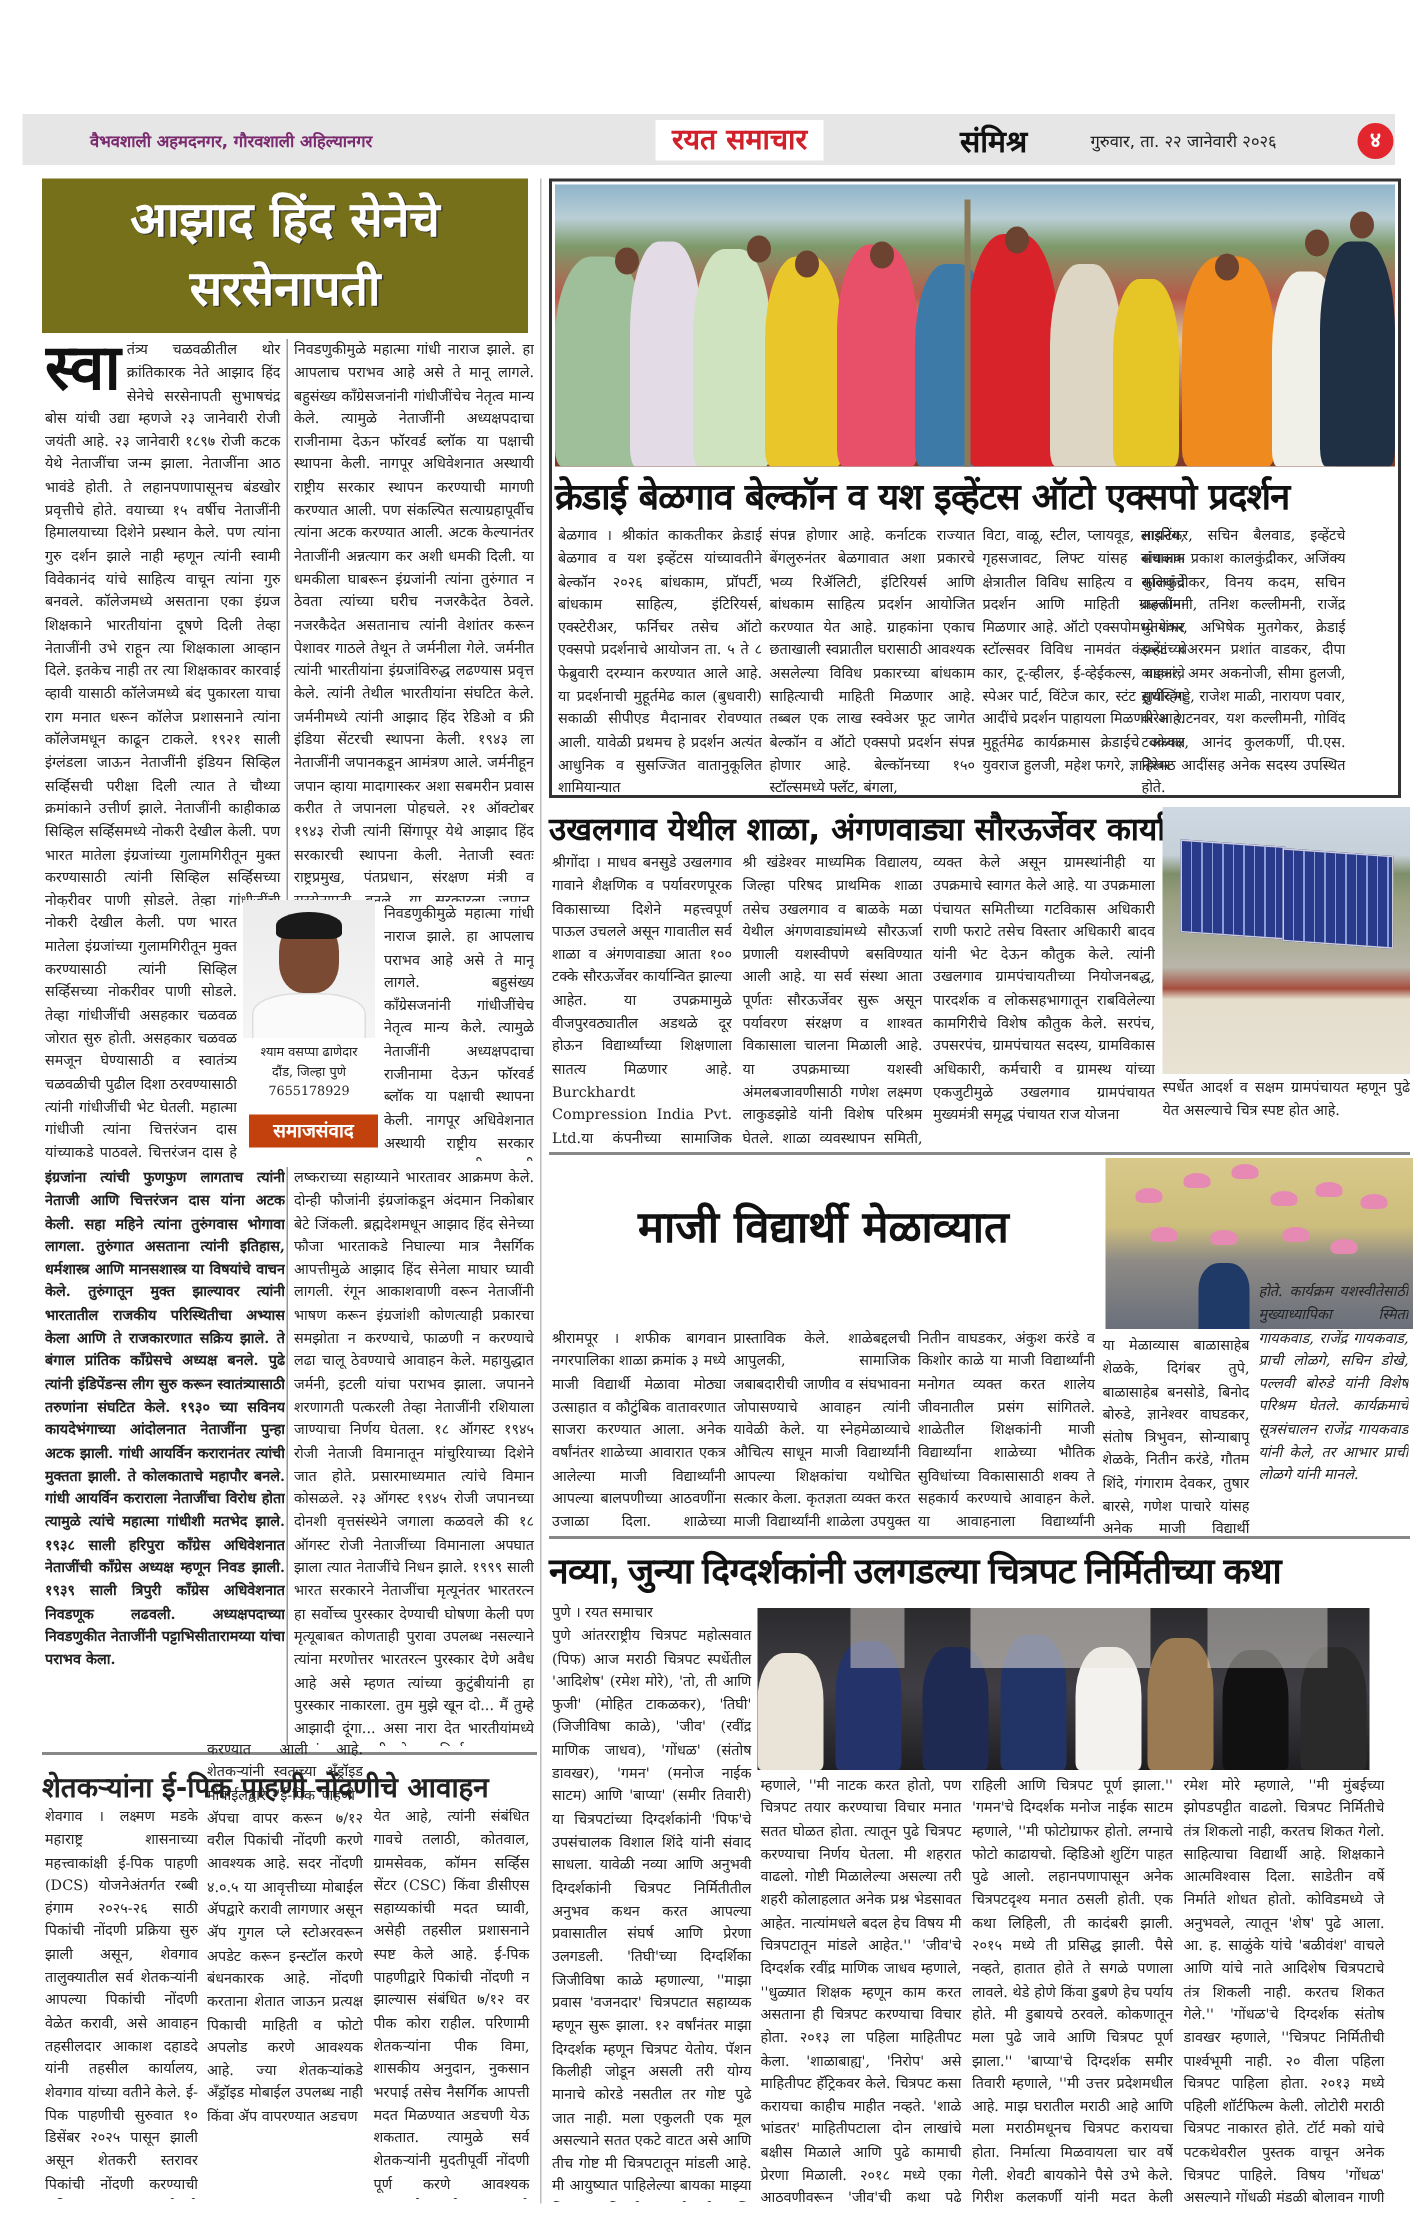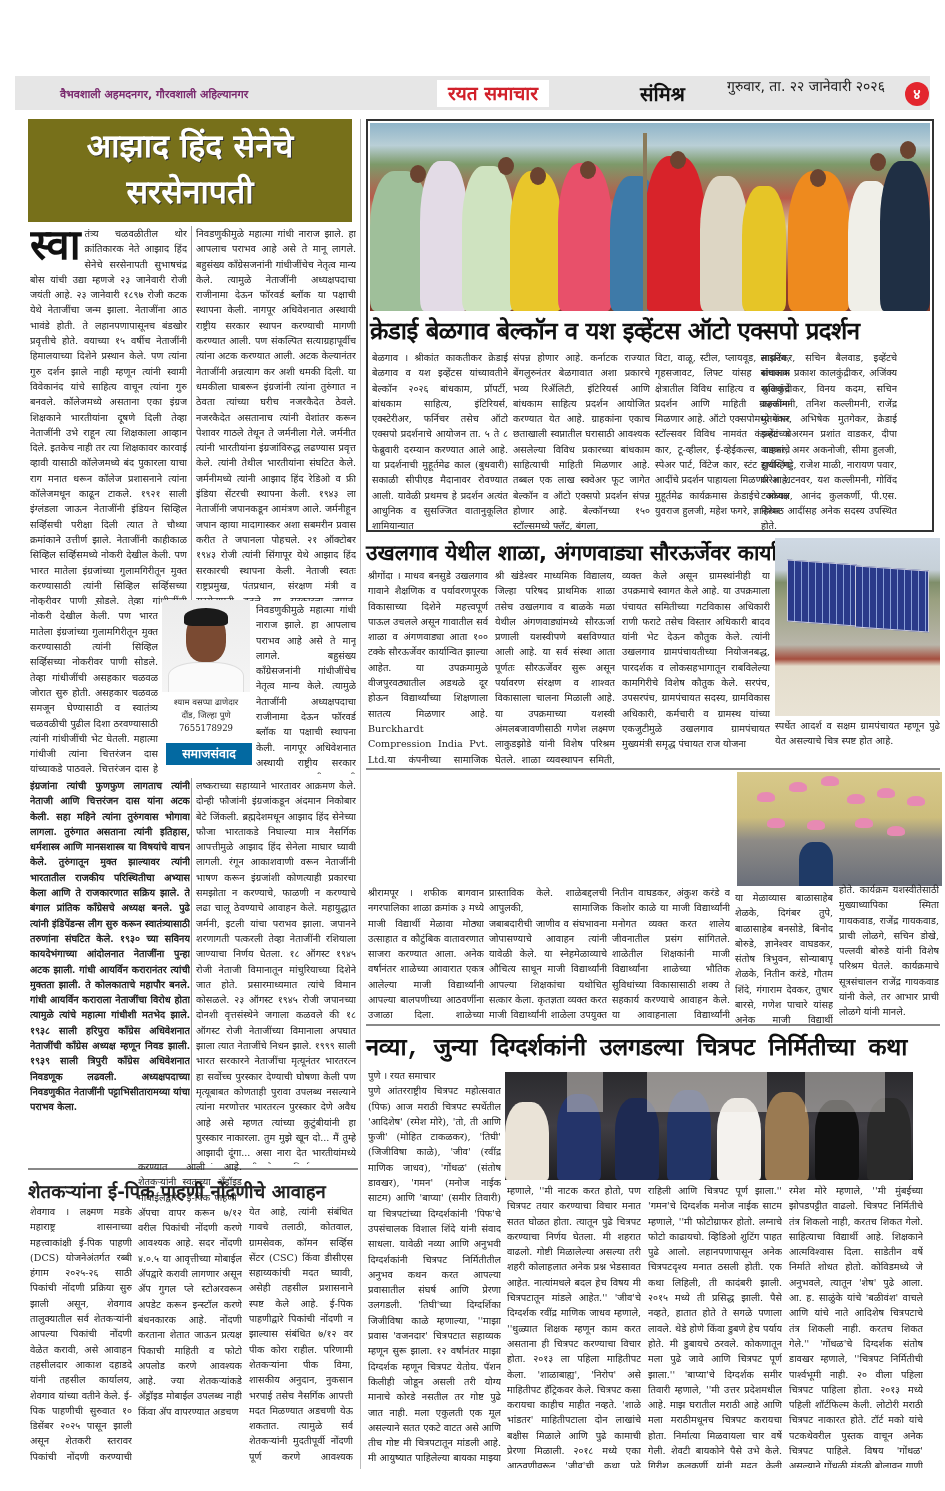--- a/index.html
+++ b/index.html
@@ -3,34 +3,34 @@
 <meta charset="utf-8">
 <style>
   * { box-sizing: border-box; margin: 0; padding: 0; }
   body { width: 945px; height: 1491px; background: #ffffff; position: relative; overflow: hidden; font-family: "DejaVu Serif", serif; color: #222; }
 
   
   .masthead { position: absolute; left: 15px; top: 76px; width: 915px; height: 34px; background: #e6e6e6; }
   .mh-left { position: absolute; left: 45px; top: 10px; font-size: 11px; color: #7a2a6e; font-weight: bold; font-family: "DejaVu Sans", sans-serif; }
   .mh-brand { position: absolute; left: 422px; top: 4px; width: 112px; height: 27px; background: #fff; color: #d1202a; font-weight: bold; font-size: 19px; text-align: center; line-height: 27px; font-family: "DejaVu Sans", sans-serif; }
   .mh-section { position: absolute; left: 625px; top: 4px; font-size: 20px; font-weight: bold; color: #111; font-family: "DejaVu Sans", sans-serif; }
-  .mh-date { position: absolute; left: 712px; top: 0; font-size: 14px; color: #222; font-family: "DejaVu Sans", sans-serif; }
+  .mh-date { position: absolute; left: 712px; top: 10px; font-size: 11px; color: #222; font-family: "DejaVu Sans", sans-serif; }
   .mh-page { position: absolute; left: 890px; top: 6px; width: 24px; height: 24px; border-radius: 50%; background: #e3262e; color: #fff; font-size: 14px; text-align: center; line-height: 24px; font-weight: bold; font-family: "DejaVu Sans", sans-serif; }
 
   
   .lead-title { position: absolute; left: 28px; top: 119px; width: 324px; height: 103px; background: #77701a; color: #fff; text-align: center; font-family: "DejaVu Sans", sans-serif; font-weight: bold; font-size: 32px; line-height: 46px; padding-top: 4px; text-shadow: 1px 1px 0 #333; }
   .col-text { position: absolute; font-size: 9.6px; line-height: 15.3px; text-align: justify; color: #222; overflow: hidden; }
   .dropcap { float: left; font-size: 42px; line-height: 34px; font-weight: bold; margin-right: 4px; margin-top: 2px; color: #111; }
   .writer-box { position: absolute; left: 162px; top: 600px; width: 90px; height: 174px; }
   .writer-photo { position: absolute; left: 0; top: 0; width: 88px; height: 92px; background: linear-gradient(#ececec, #f5f5f5); overflow: hidden; }
   .writer-face { position: absolute; left: 24px; top: 12px; width: 40px; height: 50px; background: #7a4a32; border-radius: 45% 45% 40% 40%; }
   .writer-hair { position: absolute; left: 22px; top: 8px; width: 44px; height: 18px; background: #1a1a1a; border-radius: 50% 50% 20% 20%; }
   .writer-shirt { position: absolute; left: 6px; top: 62px; width: 76px; height: 34px; background: #fafafa; border-radius: 40% 40% 0 0; border: 1px solid #ddd; }
   .writer-name { position: absolute; left: 0; top: 96px; width: 88px; font-size: 8.5px; line-height: 13px; text-align: center; color: #222; }
-  .writer-tag { position: absolute; left: 4px; top: 143px; width: 86px; height: 22px; background: #0369a1; color: #fff; font-weight: bold; font-size: 12.5px; line-height: 22px; text-align: center; font-family: "DejaVu Sans", sans-serif; }
+  .writer-tag { position: absolute; left: 4px; top: 143px; width: 86px; height: 22px; background: #c2410c; color: #fff; font-weight: bold; font-size: 12.5px; line-height: 22px; text-align: center; font-family: "DejaVu Sans", sans-serif; }
 
   .hline { position: absolute; height: 2px; background: #888; }
   .vline { position: absolute; width: 1px; background: #999; }
 
   
   .farmer-title { position: absolute; left: 28px; top: 1178px; width: 324px; font-family: "DejaVu Sans", sans-serif; font-weight: bold; font-size: 18.5px; color: #222; white-space: nowrap; }
 
   
   .credai-box { position: absolute; left: 366px; top: 119px; width: 568px; height: 413px; border: 2px solid #333; }
   .photo { position: absolute; overflow: hidden; }
@@ -43,21 +43,21 @@
   .solar-title { position: absolute; left: 366px; top: 538px; font-family: "DejaVu Sans", sans-serif; font-weight: bold; font-size: 21px; white-space: nowrap; color: #111; }
   .solar-photo { left: 775px; top: 538px; width: 165px; height: 178px; background: linear-gradient(180deg, #cfd9e4 0%, #c6d0d8 18%, #7f8e6a 25%, #9aa080 35%, #b9b6aa 60%, #a54e3e 68%, #e4ddcc 72%, #e9e3d5 100%); }
   .panel { position: absolute; background: repeating-linear-gradient(90deg, #2a3a8a 0 6px, #8aa0d8 6px 7px), #2a3a8a; border: 1px solid #ccd; }
 
   
   .alumni-title { position: absolute; left: 368px; top: 797px; width: 362px; font-family: "DejaVu Sans", sans-serif; font-weight: bold; font-size: 29px; line-height: 42px; color: #111; text-align: center; }
   .alumni-photo { left: 737px; top: 772px; width: 205px; height: 114px; background: linear-gradient(180deg, #d8c98a 0%, #cdbd7c 40%, #8e8b86 60%, #6a6f7a 100%); }
   .turban { position: absolute; width: 18px; height: 10px; background: #e78ab3; border-radius: 50% 50% 30% 30%; }
 
   
-  .film-title { position: absolute; left: 366px; top: 1030px; font-family: Liberation Mono, monospace; font-weight: bold; font-size: 23.5px; white-space: nowrap; color: #111; letter-spacing: -0.3px; }
+  .film-title { position: absolute; left: 366px; top: 1030px; font-family: Liberation Sans, sans-serif; font-weight: bold; font-size: 23.5px; white-space: nowrap; color: #111; letter-spacing: -0.3px; }
   .film-photo { left: 505px; top: 1072px; width: 408px; height: 108px; background: linear-gradient(180deg, #2b2b2e 0%, #403e44 50%, #1f1f22 100%); }
   .panelist { position: absolute; bottom: 0; width: 44px; border-radius: 40% 40% 6% 6%; }
 
   .byline { font-weight: normal; }
 </style>
 </head>
 <body>
 
 <div class="masthead">
   <span class="mh-left">वैभवशाली अहमदनगर, गौरवशाली अहिल्यानगर</span>
@@ -176,20 +176,21 @@
 <div class="photo solar-photo">
   <div class="panel" style="left:12px; top:24px; width:70px; height:62px; transform: skewY(4deg);"></div>
   <div class="panel" style="left:80px; top:30px; width:74px; height:62px; transform: skewY(4deg);"></div>
 </div>
 <div class="col-text" style="left:775px; top:718px; width:165px; height:34px;">
   <span>स्पर्धेत आदर्श व सक्षम ग्रामपंचायत म्हणून पुढे येत असल्याचे चित्र स्पष्ट होत आहे.</span>
 </div>
 <div class="hline" style="left:366px; top:768px; width:574px;"></div>
 
 <div class="alumni-title">
+  <div>माजी विद्यार्थी मेळाव्यात</div>
 </div>
 <div class="photo alumni-photo">
   <div class="turban" style="left:20px; top:20px;"></div>
   <div class="turban" style="left:52px; top:10px;"></div>
   <div class="turban" style="left:84px; top:4px;"></div>
   <div class="turban" style="left:110px; top:22px;"></div>
   <div class="turban" style="left:140px; top:16px;"></div>
   <div class="turban" style="left:170px; top:24px;"></div>
   <div class="turban" style="left:30px; top:46px;"></div>
   <div class="turban" style="left:70px; top:48px;"></div>
@@ -204,21 +205,21 @@
 </div>
 <div class="col-text" style="left:489px; top:885px; width:118px; height:140px;">
   <span>प्रास्ताविक केले. शाळेबद्दलची आपुलकी, सामाजिक जबाबदारीची जाणीव व संघभावना जोपासण्याचे आवाहन त्यांनी यावेळी केले. या स्नेहमेळाव्याचे औचित्य साधून माजी विद्यार्थ्यांनी आपल्या शिक्षकांचा यथोचित सत्कार केला. कृतज्ञता व्यक्त करत माजी विद्यार्थ्यांनी शाळेला उपयुक्त भेटवस्तूही दिली. यावेळी दशरथ शिंदे,</span>
 </div>
 <div class="col-text" style="left:612px; top:885px; width:118px; height:140px;">
   <span>नितीन वाघडकर, अंकुश करंडे व किशोर काळे या माजी विद्यार्थ्यांनी मनोगत व्यक्त करत शालेय जीवनातील प्रसंग सांगितले. शाळेतील शिक्षकांनी माजी विद्यार्थ्यांना शाळेच्या भौतिक सुविधांच्या विकासासाठी शक्य ते सहकार्य करण्याचे आवाहन केले. या आवाहनाला विद्यार्थ्यांनी सकारात्मक प्रतिसाद दिला.</span>
 </div>
 <div class="col-text" style="left:735px; top:890px; width:98px; height:135px;">
   <span>या मेळाव्यास बाळासाहेब शेळके, दिगंबर तुपे, बाळासाहेब बनसोडे, बिनोद बोरुडे, ज्ञानेश्वर वाघडकर, संतोष त्रिभुवन, सोन्याबापू शेळके, नितीन करंडे, गौतम शिंदे, गंगाराम देवकर, तुषार बारसे, गणेश पाचारे यांसह अनेक माजी विद्यार्थी उपस्थित</span>
 </div>
-<div class="col-text" style="left:839px; top:882px; width:100px; height:135px;">
+<div class="col-text" style="left:839px; top:854px; width:100px; height:135px;font-style:italic;">
   <span>होते. कार्यक्रम यशस्वीतेसाठी मुख्याध्यापिका स्मिता गायकवाड, राजेंद्र गायकवाड, प्राची लोळगे, सचिन डोखे, पल्लवी बोरुडे यांनी विशेष परिश्रम घेतले. कार्यक्रमाचे सूत्रसंचालन राजेंद्र गायकवाड यांनी केले, तर आभार प्राची लोळगे यांनी मानले.</span>
 </div>
 <div class="hline" style="left:366px; top:1024px; width:574px;"></div>
 
 <div class="film-title">नव्या, जुन्या दिग्दर्शकांनी उलगडल्या चित्रपट निर्मितीच्या कथा</div>
 <div class="col-text" style="left:368px; top:1068px; width:133px; height:400px;">
   <span class="byline">पुणे । रयत समाचार</span><br>
   <span>पुणे आंतरराष्ट्रीय चित्रपट महोत्सवात (पिफ) आज मराठी चित्रपट स्पर्धेतील 'आदिशेष' (रमेश मोरे), 'तो, ती आणि फुजी' (मोहित टाकळकर), 'तिघी' (जिजीविषा काळे), 'जीव' (रवींद्र माणिक जाधव), 'गोंधळ' (संतोष डावखर), 'गमन' (मनोज नाईक साटम) आणि 'बाप्या' (समीर तिवारी) या चित्रपटांच्या दिग्दर्शकांनी 'पिफ'चे उपसंचालक विशाल शिंदे यांनी संवाद साधला. यावेळी नव्या आणि अनुभवी दिग्दर्शकांनी चित्रपट निर्मितीतील अनुभव कथन करत आपल्या प्रवासातील संघर्ष आणि प्रेरणा उलगडली. 'तिघी'च्या दिग्दर्शिका जिजीविषा काळे म्हणाल्या, ''माझा प्रवास 'वजनदार' चित्रपटात सहाय्यक म्हणून सुरू झाला. १२ वर्षांनंतर माझा दिग्दर्शक म्हणून चित्रपट येतोय. पॅशन किलीही जोडून असली तरी योग्य मानाचे कोरडे नसतील तर गोष्ट पुढे जात नाही. मला एकुलती एक मूल असल्याने सतत एकटे वाटत असे आणि तीच गोष्ट मी चित्रपटातून मांडली आहे. मी आयुष्यात पाहिलेल्या बायका माझ्या चित्रपटात दिसतील.'' 'तो, ती आणि फुजी'चे दिग्दर्शक मोहित टाकळकर</span>
 </div>
 <div class="photo film-photo">

